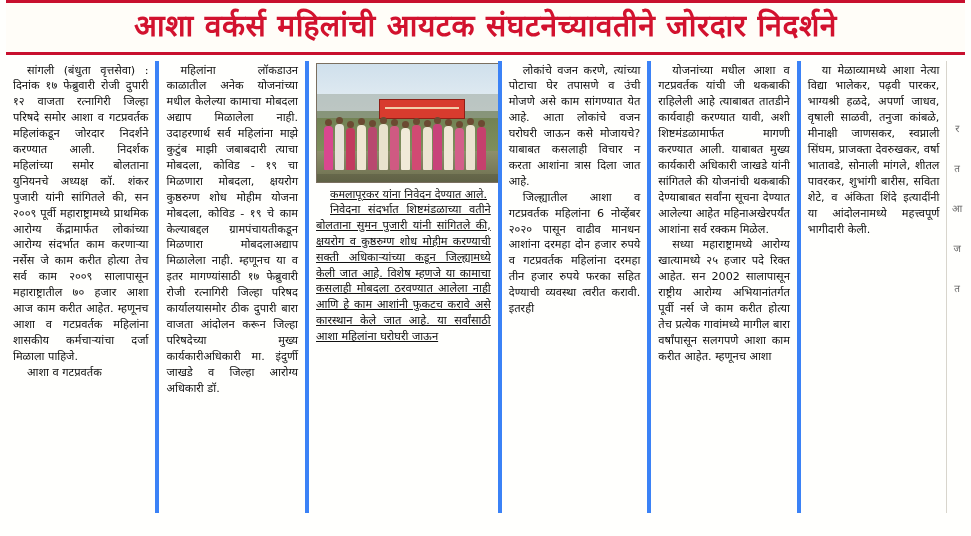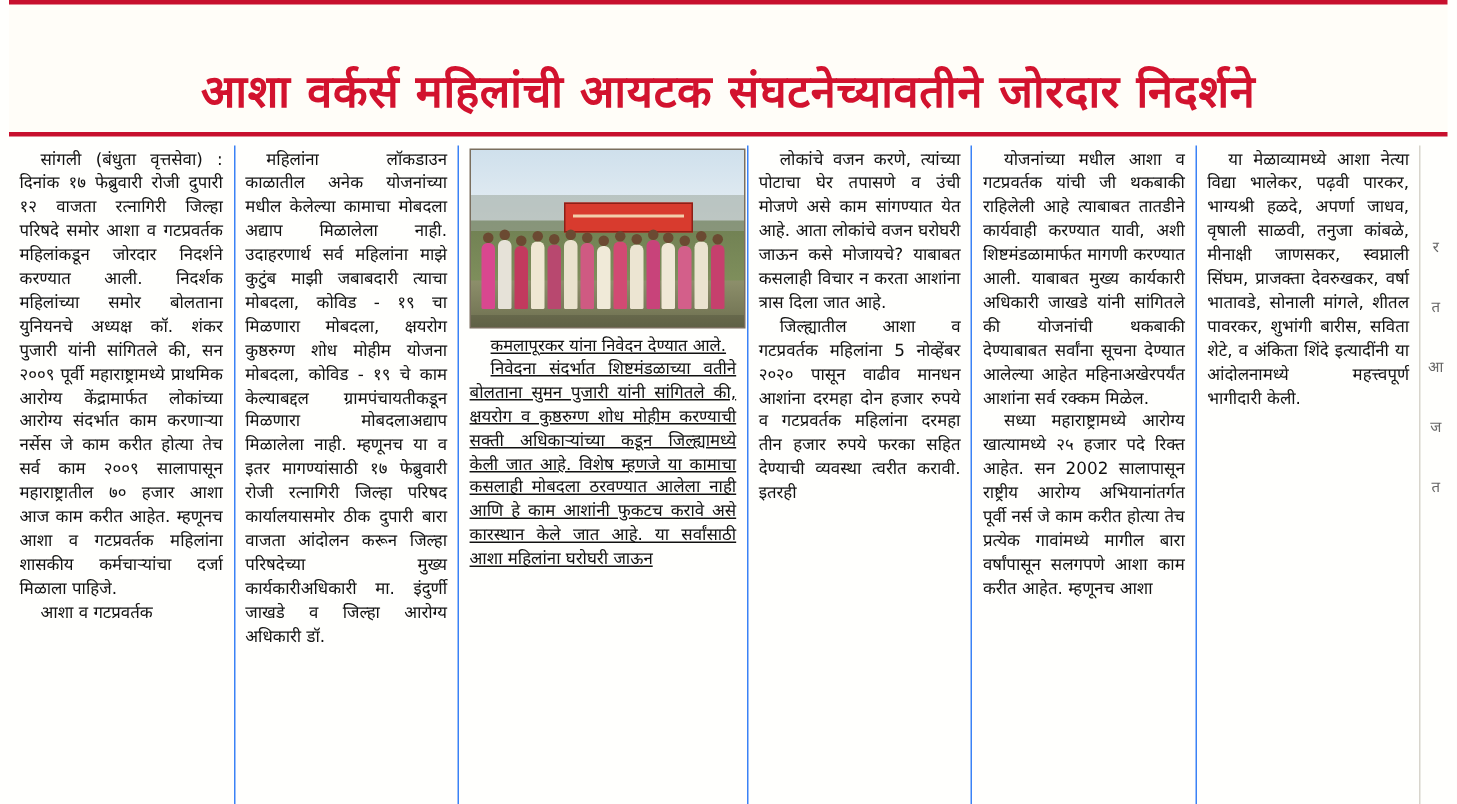--- a/index.html
+++ b/index.html
@@ -26,21 +26,20 @@
   }
   .headline{
     text-align:center;
     color:#d2122e;
     font-size:30px;
     line-height:1.15;
     font-weight:bold;
     letter-spacing:0.5px;
     font-family:"DejaVu Sans", sans-serif;
     white-space:nowrap;
-    margin-top:36px;
   }
   
   .body-area{
     position:relative;
     margin:6px 4px 0 6px;
     display:flex;
     gap:0px;
     height:452px;
   }
   .col{
@@ -48,21 +47,21 @@
     box-sizing:border-box;
     padding:2px 7px 0 7px;
     font-size:11.2px;
     line-height:1.42;
     color:#111;
     text-align:justify;
     text-justify:inter-word;
     font-family:"DejaVu Sans", sans-serif;
     overflow:hidden;
   }
-  .col + .col{border-left:1px solid #3b82f6;}
+  .col + .col{border-left:4px solid #3b82f6;}
   .c1{width:152px;}
   .c2{width:152px;}
   .c3{width:196px;text-decoration:underline;}
   .c4{width:152px;}
   .c5{width:152px;}
   .c6{width:152px;}
   .edge{
     width:20px;
     border-left:1px solid #d8d5cc;
     color:#666;
@@ -152,21 +151,21 @@
           <span class="p" style="left:88%;background:#c6406d;height:43px"></span>
         </div>
         <div class="cap"></div>
       </div>
       <p class="photocap">कमलापूरकर यांना निवेदन देण्यात आले.</p>
       <p>निवेदना संदर्भात शिष्टमंडळाच्या वतीने बोलताना सुमन पुजारी यांनी सांगितले की, क्षयरोग व कुष्ठरुग्ण शोध मोहीम करण्याची सक्ती अधिकाऱ्यांच्या कडून जिल्ह्यामध्ये केली जात आहे. विशेष म्हणजे या कामाचा कसलाही मोबदला ठरवण्यात आलेला नाही आणि हे काम आशांनी फुकटच करावे असे कारस्थान केले जात आहे. या सर्वांसाठी आशा महिलांना घरोघरी जाऊन</p>
     </div>
 
     <div class="col c4">
       <p class="first">लोकांचे वजन करणे, त्यांच्या पोटाचा घेर तपासणे व उंची मोजणे असे काम सांगण्यात येत आहे. आता लोकांचे वजन घरोघरी जाऊन कसे मोजायचे? याबाबत कसलाही विचार न करता आशांना त्रास दिला जात आहे.</p>
-      <p>जिल्ह्यातील आशा व गटप्रवर्तक महिलांना 5 नोव्हेंबर २०२० पासून वाढीव मानधन आशांना दरमहा दोन हजार रुपये व गटप्रवर्तक महिलांना दरमहा तीन हजार रुपये फरका सहित देण्याची व्यवस्था त्वरीत करावी. इतरही</p>
+      <p>जिल्ह्यातील आशा व गटप्रवर्तक महिलांना 6 नोव्हेंबर २०२० पासून वाढीव मानधन आशांना दरमहा दोन हजार रुपये व गटप्रवर्तक महिलांना दरमहा तीन हजार रुपये फरका सहित देण्याची व्यवस्था त्वरीत करावी. इतरही</p>
     </div>
 
     <div class="col c5">
       <p class="first">योजनांच्या मधील आशा व गटप्रवर्तक यांची जी थकबाकी राहिलेली आहे त्याबाबत तातडीने कार्यवाही करण्यात यावी, अशी शिष्टमंडळामार्फत मागणी करण्यात आली. याबाबत मुख्य कार्यकारी अधिकारी जाखडे यांनी सांगितले की योजनांची थकबाकी देण्याबाबत सर्वांना सूचना देण्यात आलेल्या आहेत महिनाअखेरपर्यंत आशांना सर्व रक्कम मिळेल.</p>
       <p>सध्या महाराष्ट्रामध्ये आरोग्य खात्यामध्ये २५ हजार पदे रिक्त आहेत. सन 2002 सालापासून राष्ट्रीय आरोग्य अभियानांतर्गत पूर्वी नर्स जे काम करीत होत्या तेच प्रत्येक गावांमध्ये मागील बारा वर्षांपासून सलगपणे आशा काम करीत आहेत. म्हणूनच आशा</p>
     </div>
 
     <div class="col c6">
       <p>या मेळाव्यामध्ये आशा नेत्या विद्या भालेकर, पढ़वी पारकर, भाग्यश्री हळदे, अपर्णा जाधव, वृषाली साळवी, तनुजा कांबळे, मीनाक्षी जाणसकर, स्वप्नाली सिंघम, प्राजक्ता देवरुखकर, वर्षा भातावडे, सोनाली मांगले, शीतल पावरकर, शुभांगी बारीस, सविता शेटे, व अंकिता शिंदे इत्यादींनी या आंदोलनामध्ये महत्त्वपूर्ण भागीदारी केली.</p>
     </div>

